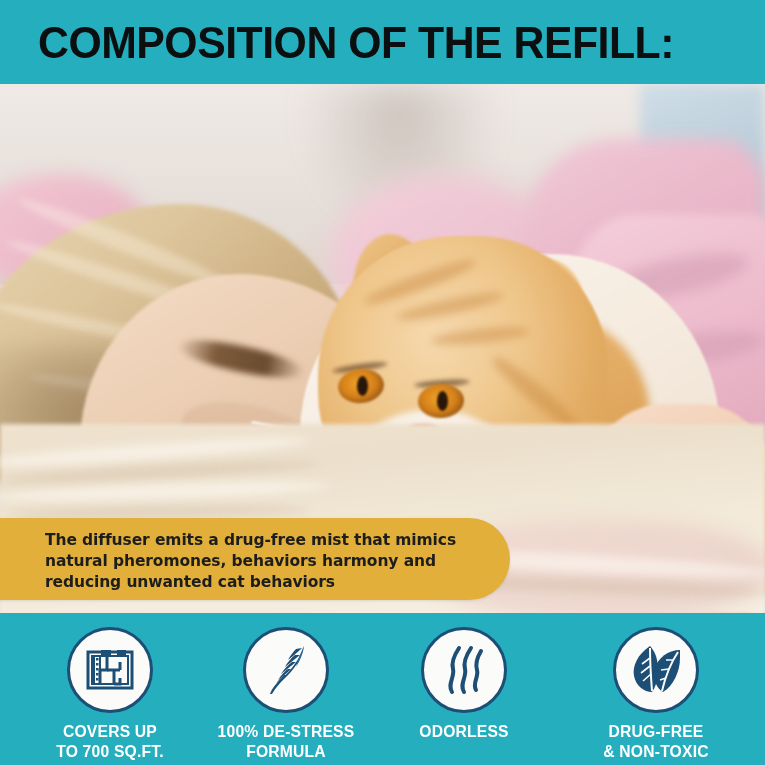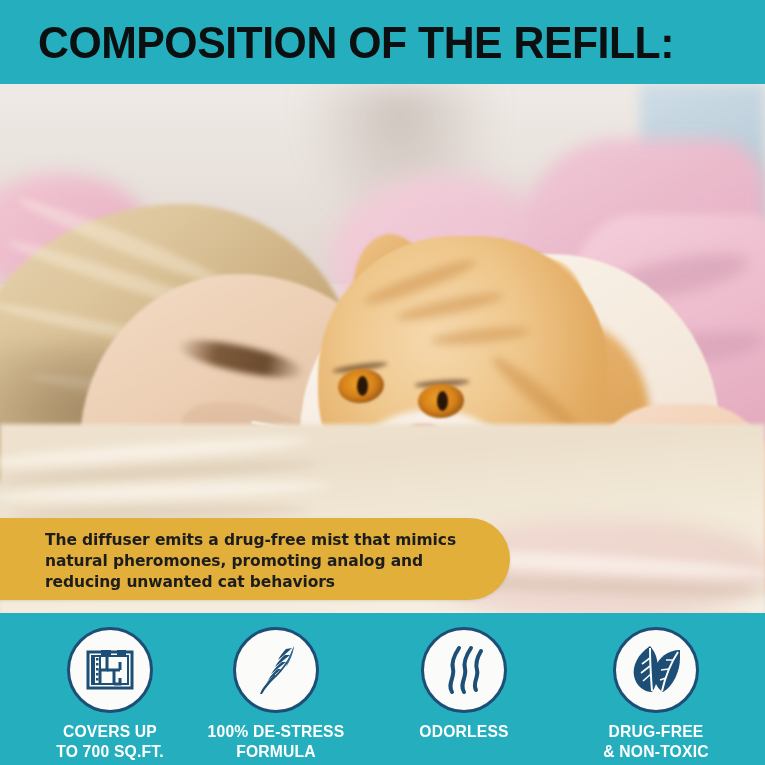--- a/index.html
+++ b/index.html
@@ -550,21 +550,21 @@
     <div class="blanket-ridge" style="left:380px;top:470px;width:390px;height:18px;transform:rotate(3deg);"></div>
     <div class="blanket-shadow" style="left:400px;top:495px;width:370px;height:14px;transform:rotate(2deg);"></div>
   </div>
 
   <div class="header-banner">
     <div class="header-title">COMPOSITION OF THE REFILL:</div>
   </div>
 
 
   <div class="callout">
-    <div class="callout-text">The diffuser emits a drug-free mist that mimics natural pheromones, promoting analog and reducing unwanted cat behaviors</div>
+    <div class="callout-text">The diffuser emits a drug-free mist that mimics natural pheromones, behaviors harmony and reducing unwanted cat behaviors</div>
   </div>
 
   <div class="features">
 
     <div class="feature" style="left:14px;">
       <div class="feature-circle">
         <svg width="52" height="48" viewBox="0 0 52 48">
           <g fill="none" stroke="#1C4E76" stroke-width="3">
             <rect x="4" y="6" width="44" height="36"></rect>
             <rect x="8" y="10" width="36" height="28" stroke-width="2"></rect>
@@ -586,21 +586,21 @@
             <rect x="33" y="4" width="9" height="5"></rect>
           </g>
         </svg>
       </div>
       <div class="feature-label">
         <span>COVERS UP</span>
         <span class="l2">TO 700 SQ.FT.</span>
       </div>
     </div>
 
-    <div class="feature" style="left:180px;">
+    <div class="feature" style="left:190px;">
       <div class="feature-circle">
         <svg width="52" height="56" viewBox="0 0 52 56">
           <path d="M44 4 C40 16 32 28 20 38 C16 42 12 46 10 52 L12 52 C16 45 20 41 24 37 C34 28 42 16 44 4 Z" fill="#1C4E76"></path>
           <path d="M42 6 C38 10 33 14 28 18 C30 14 33 10 36 7 Z" fill="#1C4E76"></path>
           <path d="M40 13 C35 17 30 21 25 25 C27 21 31 16 35 13 Z" fill="#1C4E76"></path>
           <path d="M36 20 C31 24 26 28 21 32 C24 27 28 23 32 20 Z" fill="#1C4E76"></path>
           <path d="M31 27 C27 31 22 35 18 38 C21 33 25 29 28 27 Z" fill="#1C4E76"></path>
           <path d="M26 33 C23 36 19 39 16 42 C18 38 22 35 24 33 Z" fill="#1C4E76"></path>
           <path d="M44 4 C43 12 40 19 36 25 C38 17 41 10 44 4 Z" fill="#2a6a99"></path>
         </svg>

